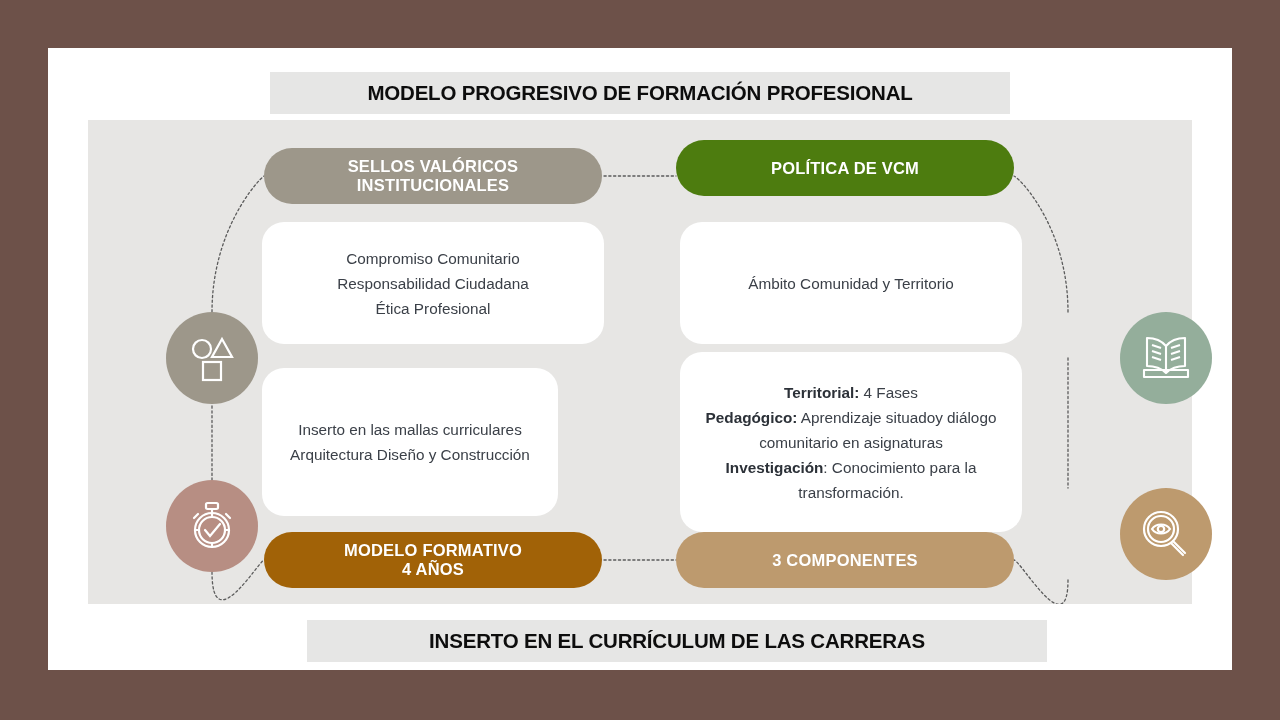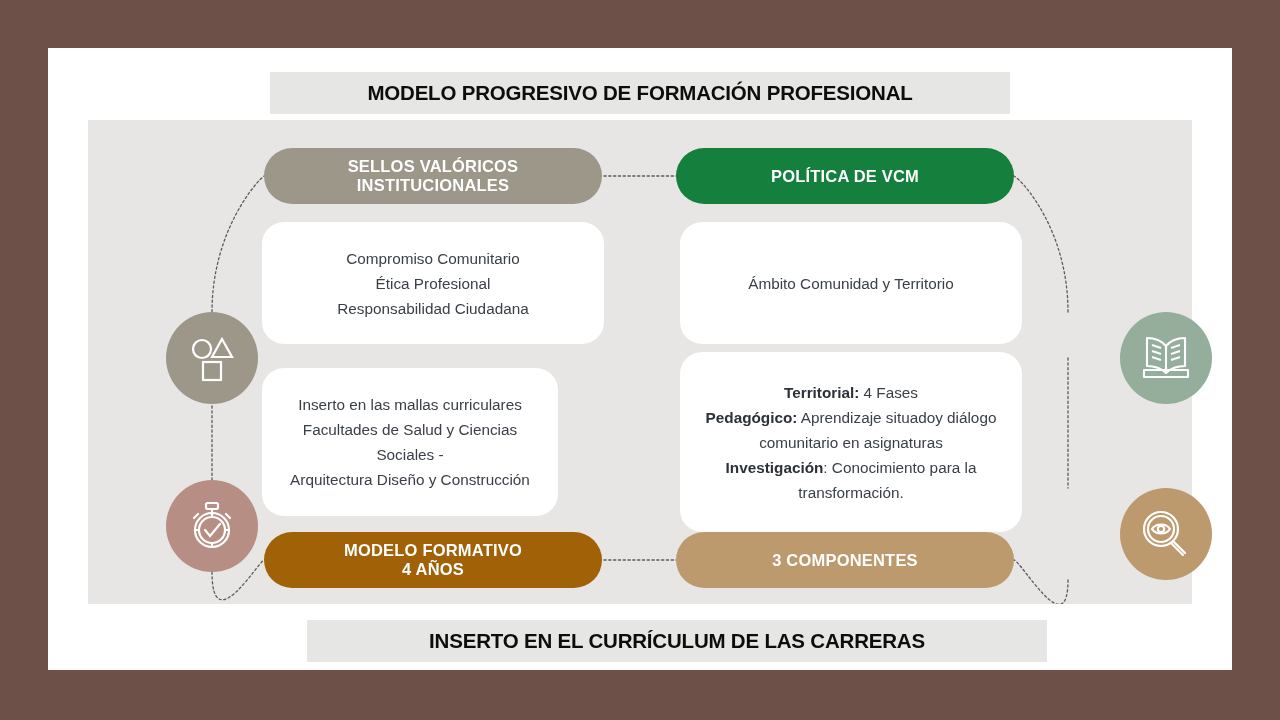--- a/index.html
+++ b/index.html
@@ -68,21 +68,21 @@
     justify-content: center;
     color: #ffffff;
     font-weight: bold;
     font-size: 16.5px;
     line-height: 19px;
     letter-spacing: 0.2px;
     text-align: center;
     text-shadow: 0 0 1px rgba(0,0,0,0.06);
   }
   .pill-tl { left: 176px; top: 28px; background: #9d978a; }
-  .pill-tr { left: 588px; top: 28px; background: #15803d; text-align: center; }
+  .pill-tr { left: 588px; top: 20px; background: #4d7c0f; text-align: center; }
   .pill-bl { left: 176px; top: 412px; background: #a16207; }
   .pill-br { left: 588px; top: 412px; background: #bd9a6e; }
 
   .card {
     position: absolute;
     background: #ffffff;
     border-radius: 22px;
     display: flex;
     align-items: center;
     justify-content: center;
@@ -154,35 +154,34 @@
       <span>4 AÑOS</span>
     </div>
 
     <div class="pill pill-br">
       <span>3 COMPONENTES</span>
     </div>
 
     <div class="card card-tl">
       <div>
         <div>Compromiso Comunitario</div>
+        <div>Responsabilidad Ciudadana</div>
         <div>Ética Profesional</div>
-        <div>Responsabilidad Ciudadana</div>
       </div>
     </div>
 
     <div class="card card-tr">
       <div>
         <div>Ámbito Comunidad y Territorio</div>
       </div>
     </div>
 
     <div class="card card-bl">
       <div>
         <div>Inserto en  las mallas curriculares</div>
-        <div>Facultades de Salud y Ciencias Sociales -</div>
         <div>Arquitectura Diseño y Construcción</div>
       </div>
     </div>
 
     <div class="card card-br">
       <div id="componentes-body">
           <div class="line"><b>Territorial:</b> 4 Fases</div>
           <div class="line"><b>Pedagógico:</b> Aprendizaje situadoy diálogo</div>
           <div class="line">comunitario en asignaturas</div>
           <div class="line"><b>Investigación</b>: Conocimiento para la</div>

